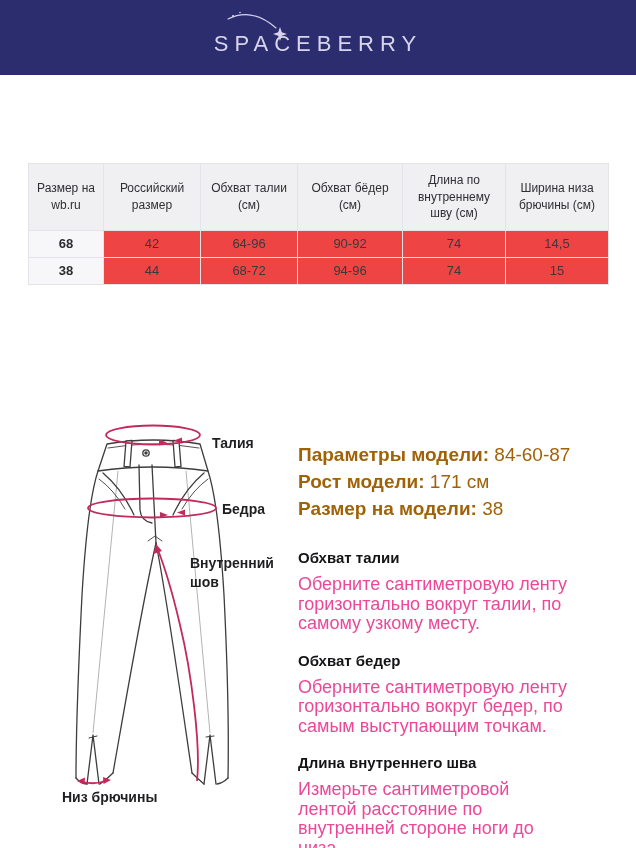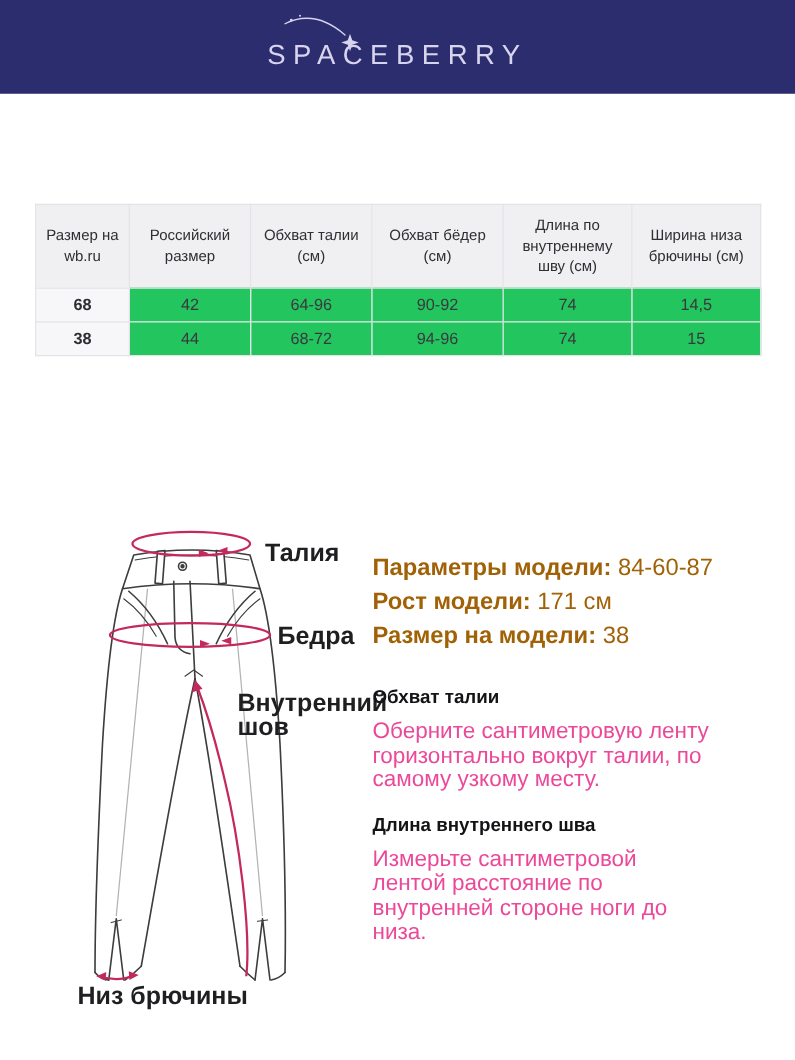--- a/index.html
+++ b/index.html
@@ -53,42 +53,42 @@
   }
   .size-table thead th {
     background: #f0f0f2;
     font-weight: 500;
     font-size: 12px;
     line-height: 1.38;
     color: #2f2f33;
     padding: 8px 3px;
   }
   .size-table tbody td {
-    background: #22c55e;
+    background: #ef4444;
     font-size: 13px;
     color: #3a3a3e;
     height: 27px;
     padding: 2px 3px;
   }
   .size-table tbody td.first {
     background: #f7f7f9;
     font-weight: 700;
     color: #2c2c30;
   }
 
   
   .diagram {
     position: absolute;
     left: 30px; top: 415px;
     width: 260px; height: 400px;
   }
   .diagram svg { position: absolute; left: 0; top: 0; }
   .diag-label {
     position: absolute;
-    font-size: 20px;
+    font-size: 14px;
     font-weight: 600;
     color: #1f1f22;
     line-height: 19px;
     white-space: nowrap;
   }
   .diag-label.wrap { white-space: normal; width: 100px; }
 
   
   .info {
     position: absolute;
@@ -258,20 +258,24 @@
     <div class="model-line">
       <span class="lbl">Размер на модели:</span>
       <span>38</span>
     </div>
 
     <div class="guide-section first">
       <div class="guide-title">Обхват талии</div>
       <p class="guide-text">Оберните сантиметровую ленту горизонтально вокруг талии, по самому узкому месту.</p>
     </div>
 
+    <div class="guide-section">
+      <div class="guide-title">Обхват бедер</div>
+      <p class="guide-text">Оберните сантиметровую ленту горизонтально вокруг бедер, по самым выступающим точкам.</p>
+    </div>
 
     <div class="guide-section narrow">
       <div class="guide-title">Длина внутреннего шва</div>
       <p class="guide-text">Измерьте сантиметровой лентой расстояние по внутренней стороне ноги до низа.</p>
     </div>
   </div>
 
 </div>
 
 </body></html>

